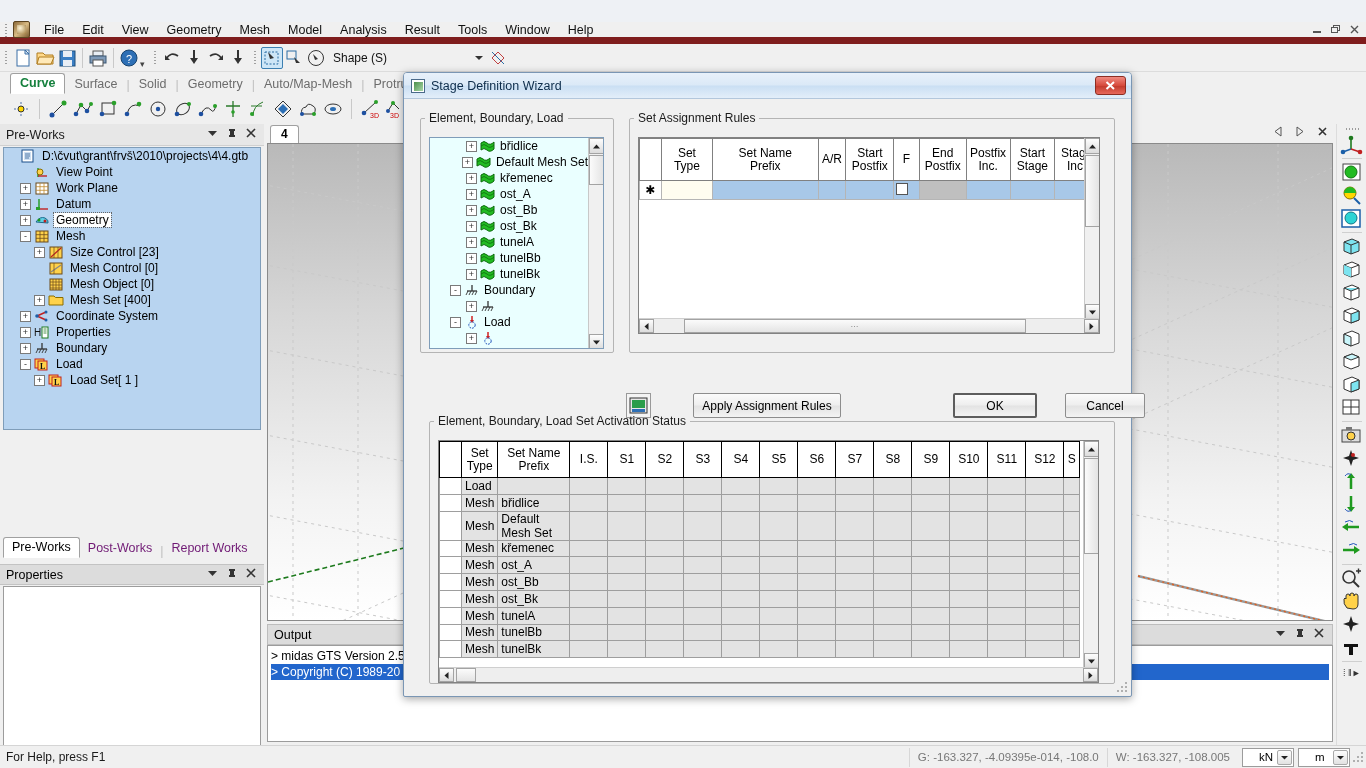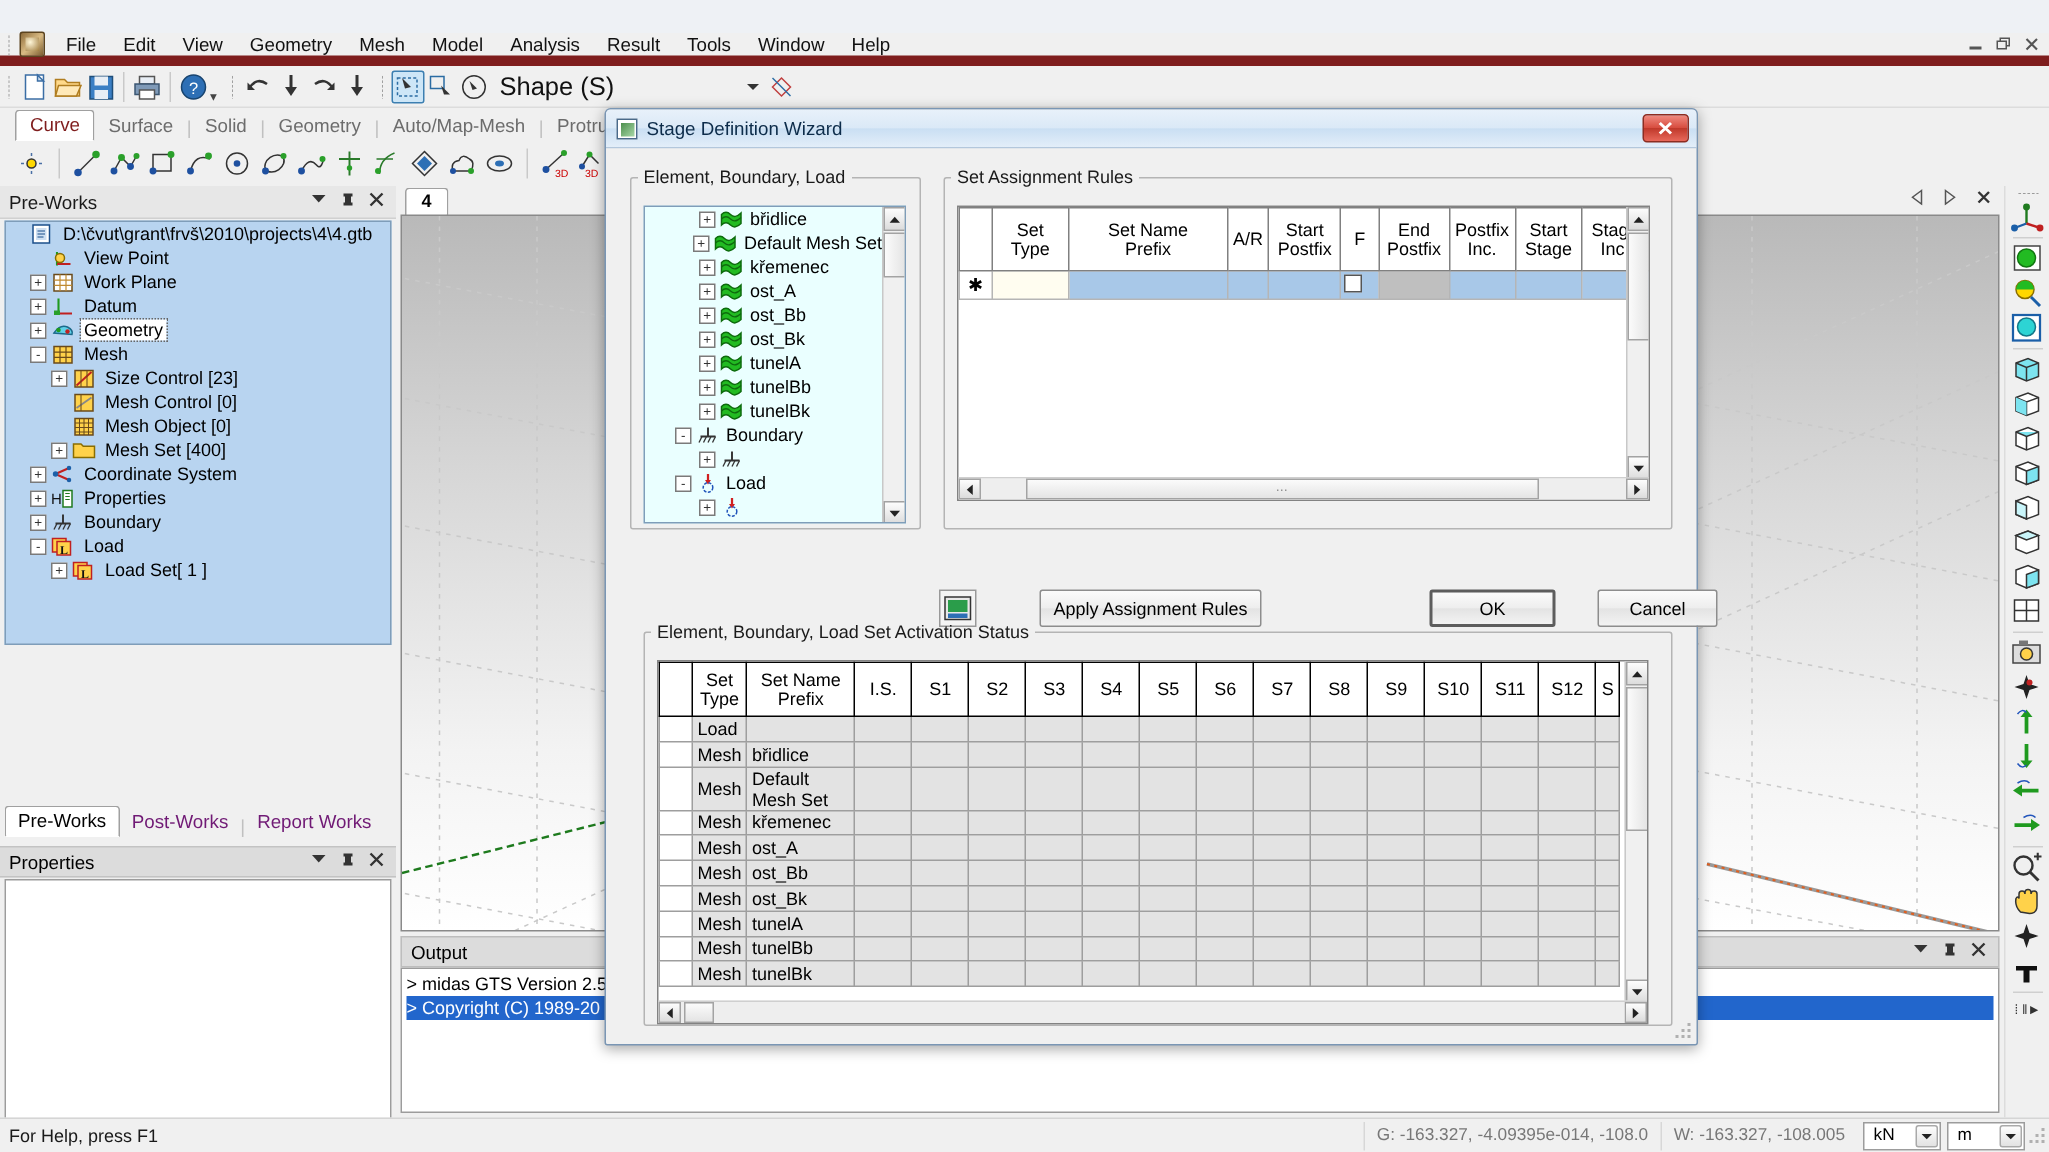--- a/index.html
+++ b/index.html
@@ -84,43 +84,43 @@
   }
   .tb-grip { width:8px; height:22px; position:relative; flex:none; margin:0 2px; }
   .tb-grip::before{
     content:""; position:absolute; left:3px; top:3px; width:2px; height:16px;
     background-image: radial-gradient(#a0a0a0 40%, transparent 41%);
     background-size: 2px 3px;
   }
   .tb-sep { width:1px; height:20px; background:#c9c9c9; margin:0 4px; flex:none; }
   .ic { width:22px; height:22px; flex:none; position:relative; display:inline-block; }
   .ic.sel { border:1px solid #3c7fb1; background:#cde6f7; border-radius:2px; }
-  .tb-shape-label { font-size:17px; color:#111; margin-left:6px; white-space:nowrap; }
+  .tb-shape-label { font-size:12px; color:#111; margin-left:6px; white-space:nowrap; }
   .tb-combo {
     width:92px; height:20px; margin-left:8px; position:relative;
     display:flex; align-items:center; justify-content:flex-end; padding-right:4px;
   }
   .tb-combo .arrow { border-left:4px solid transparent; border-right:4px solid transparent; border-top:4px solid #333; }
   .tb-overflow { width:9px; height:22px; position:relative; flex:none; }
   .tb-overflow::after { content:"▾"; position:absolute; bottom:0; left:0; font-size:9px; color:#444; }
 
   
   .ribbon {
     position:absolute; top:72px; left:0; width:1366px; height:52px;
     background:#f0f0f0;
   }
   .ribbon-tabs {
     position:absolute; left:10px; top:0; height:22px; display:flex; align-items:flex-end;
     font-size:12.5px;
   }
   .rtab { padding:2px 9px 3px 9px; color:#6c6c6c; white-space:nowrap; }
   .rtab.active {
-    color:#7f1d1d; background:#fff;
+    color:#15803d; background:#fff;
     border:1px solid #a0a0a0; border-bottom:1px solid #fff;
-    border-radius:3px 3px 0 0; font-weight:normal;
+    border-radius:3px 3px 0 0; font-weight:bold;
   }
   .rtab-div { color:#c0c0c0; padding:2px 0; }
   .ribbon-icons {
     position:absolute; left:10px; top:24px; height:26px; display:flex; align-items:center; gap:3px;
   }
 
   
   .left-dock {
     position:absolute; left:0; top:124px; width:264px; height:621px;
     background:#f0f0f0;
@@ -219,21 +219,21 @@
     display:flex; align-items:center;
   }
   .sb-text { padding-left:6px; font-size:12px; color:#1a1a1a; }
   .sb-right { margin-left:auto; display:flex; align-items:center; height:21px; }
   .sb-pane {
     height:19px; display:flex; align-items:center; padding:0 8px; font-size:11.5px; color:#777;
     border-left:1px solid #d7d7d7; white-space:nowrap;
   }
   .sb-combo {
     width:52px; height:19px; background:#fff; border:1px solid #9c9c9c;
-    display:flex; align-items:center; font-size:11.5px; margin-left:4px; padding-left:6px; color:#000;
+    display:flex; align-items:center; font-size:11.5px; margin-left:4px; padding-left:16px; color:#000;
     position:relative;
   }
   .sb-combo .btn {
     position:absolute; right:1px; top:1px; width:15px; height:15px;
     background:linear-gradient(to bottom,#fdfdfd,#e2e2e2); border:1px solid #a9a9a9;
     display:flex; align-items:center; justify-content:center; font-size:8px;
   }
   .sb-grip { width:16px; height:16px; position:relative; }
 
   

